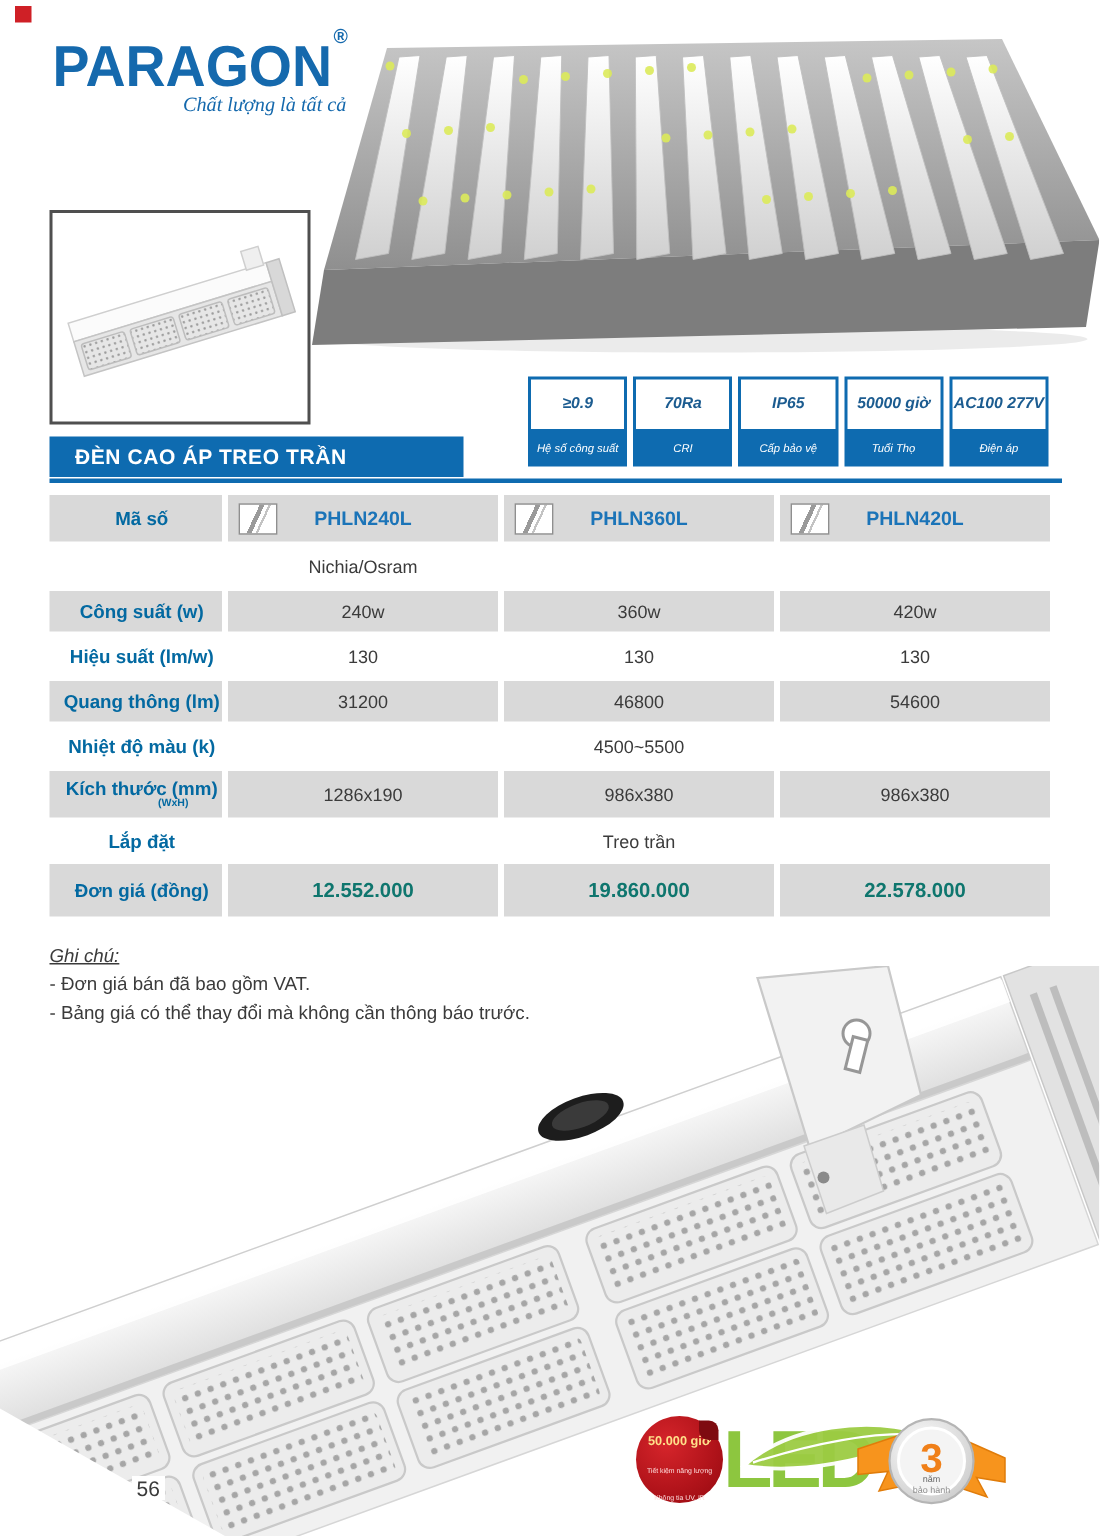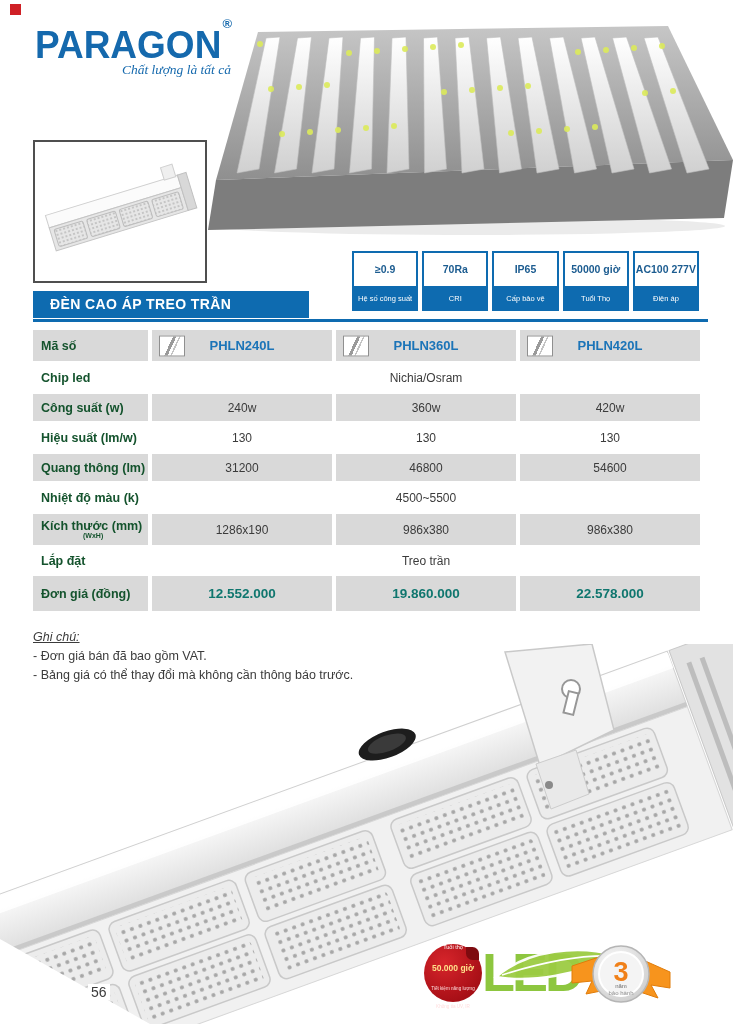--- a/index.html
+++ b/index.html
@@ -12,60 +12,60 @@
   .logo{left:35px;top:16px;font-size:37px;font-weight:bold;color:#1569ad;letter-spacing:0px;
         transform:scaleY(1.04);transform-origin:left top;white-space:nowrap;}
   .logo sup{font-size:13px;vertical-align:28px;margin-left:1px;}
   .tagline{left:35px;top:62px;width:196px;text-align:right;font-family:"Liberation Serif",serif;
            font-style:italic;font-size:13.5px;color:#1569ad;}
 
   
   .thumbbox{left:33px;top:140px;width:170px;height:139px;border:2px solid #4f4f4f;background:#fff;}
 
   
-  .spec-badges{left:352px;top:251px;width:347px;display:flex;gap:4px;}
+  .spec-badges{left:352px;top:251px;width:347px;display:flex;gap:4px;font-style:italic;}
   .badge{flex:1;display:flex;flex-direction:column;}
   .badge-value{height:31px;border:2px solid #0e6bb0;background:#fff;color:#1c5c90;
                font-size:10.5px;font-weight:600;display:flex;align-items:center;justify-content:center;
                text-align:center;line-height:1.15;padding:1px;}
   .badge-label{height:21px;background:#0e6bb0;color:#fff;font-size:7.5px;display:flex;align-items:center;
                justify-content:center;text-align:center;line-height:1.15;padding:1px;}
 
   
   .section-bar{left:33px;top:291px;width:276px;height:27px;background:#0e6bb0;color:#fff;
                font-size:14px;font-weight:bold;line-height:27px;padding-left:17px;letter-spacing:.4px;box-sizing:border-box;}
   .blue-rule{left:33px;top:319px;width:675px;height:3px;background:#0e6bb0;}
 
   
   .ptable{left:33px;top:330px;width:667px;}
   .trow{display:grid;grid-template-columns:115px 180px 180px 180px;column-gap:4px;margin-bottom:3px;}
   .gray .cell{background:#d9d9d9;}
   .labcell{display:flex;flex-direction:column;justify-content:center;padding-left:8px;
-           font-weight:bold;font-size:12.5px;color:#14532d;}
+           font-weight:bold;font-size:12.5px;color:#0369a1;text-align:center;}
   .sublab{font-size:7px;font-weight:bold;margin-left:42px;line-height:.9;}
   .valcell{display:flex;align-items:center;justify-content:center;font-size:12px;color:#3b3b3b;position:relative;}
   .pricecell{color:#0f766e;font-weight:bold;font-size:13.5px;}
   .modelcell{color:#1b74b8;font-weight:bold;font-size:13px;}
   .thumb{position:absolute;left:7px;top:50%;transform:translateY(-50%);width:24px;height:19px;
          background:#fff;border:1px solid #8f8f8f;
          background-image:linear-gradient(115deg,transparent 40%,#9a9a9a 40%,#9a9a9a 50%,transparent 50%,transparent 58%,#c3c3c3 58%,#c3c3c3 63%,transparent 63%);}
 
   
   .notes{left:33px;top:630px;z-index:3;}
   .notes-heading{font-size:12.5px;font-style:italic;text-decoration:underline;margin-bottom:3px;}
   .note-item{font-size:12.5px;line-height:1.5;}
 
   
   .bottom-photo{left:0;top:644px;z-index:1;}
   .top-render{left:200px;top:12px;}
 
   
   .lifetime{left:424px;top:944px;width:58px;height:58px;border-radius:50%;z-index:4;
             background:radial-gradient(circle at 35% 32%,#d6252b 0%,#b3141b 55%,#94080f 100%);
-            display:flex;flex-direction:column;align-items:center;justify-content:space-between;color:#fff;text-align:center;gap:12px;}
+            display:flex;flex-direction:column;align-items:center;justify-content:flex-end;color:#fff;text-align:center;gap:12px;}
   .lifetime::after{content:"";position:absolute;right:3px;top:3px;width:13px;height:13px;
             background:#7e0b10;border-radius:0 50% 0 50%;}
   .lt1{font-size:5.5px;line-height:1.3;}
   .lt2{font-size:8.5px;font-weight:bold;color:#ffe08a;line-height:1.25;}
   .lt3,.lt4{font-size:4.6px;color:#ffdede;line-height:1.35;}
   .led-svg{left:480px;top:941px;z-index:4;}
   .medal-svg{left:566px;top:936px;z-index:4;}
 
   .pagenum{left:76px;top:984px;font-size:14px;color:#3b3b3b;z-index:5;background:#fff;padding:0 3px;margin-left:12px;}
 </style>
@@ -198,23 +198,20 @@
         <div class="cell valcell modelcell">
           <span class="thumb"></span>
           <span>PHLN360L</span>
         </div>
         <div class="cell valcell modelcell">
           <span class="thumb"></span>
           <span>PHLN420L</span>
         </div>
       </div>
       <div class="trow white" style="height: 27px;">
-        <div class="cell labcell">
-          <span>Chip led</span>
-        </div>
         <div class="cell valcell"></div>
         <div class="cell valcell">Nichia/Osram</div>
         <div class="cell valcell"></div>
       </div>
       <div class="trow gray" style="height: 27px;">
         <div class="cell labcell">
           <span>Công suất (w)</span>
         </div>
         <div class="cell valcell">240w</div>
         <div class="cell valcell">360w</div>

